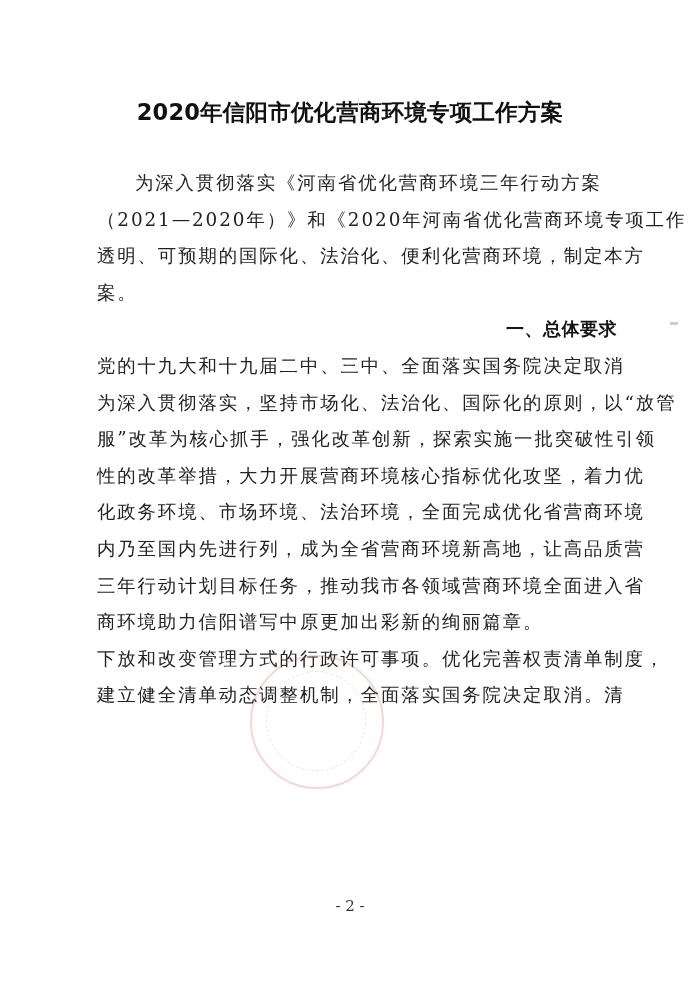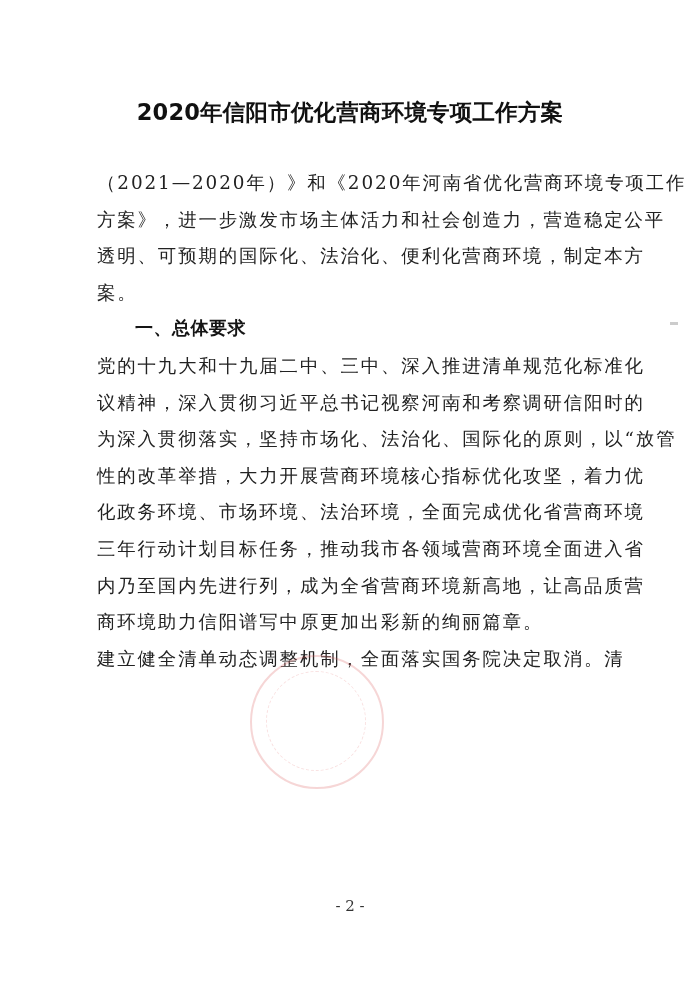--- a/index.html
+++ b/index.html
@@ -13,22 +13,22 @@
       font-family: "DejaVu Sans", "Liberation Sans", sans-serif;
       font-weight: bold; font-size: 22.5px; letter-spacing: 0.2px; color: #111;
     }
     .body-text {
       position: absolute; left: 97px; top: 165px; width: 520px;
       font-size: 18.4px; line-height: 36.6px; letter-spacing: 1.9px; color: #222;
     }
     .line { white-space: nowrap; height: 36.6px; }
     .indent { padding-left: 38px; }
     .heading {
-      font-family: Liberation Mono, monospace; font-weight: bold;
-      font-size: 18px; letter-spacing: 0.5px; padding-left: 38px; color: #151515;
+      font-family: Liberation Serif, serif; font-weight: bold;
+      font-size: 18px; letter-spacing: 0.5px; padding-left: 38px; color: #151515; text-align: right;
     }
     .page-number {
       position: absolute; left: 0; top: 897px; width: 700px; text-align: center;
       font-size: 15px; color: #333;
     }
     .stamp {
       position: absolute; left: 250px; top: 655px; width: 130px; height: 130px;
       border-radius: 50%; border: 2px solid rgba(220,90,90,0.25);
       pointer-events: none;
     }
@@ -38,35 +38,36 @@
     }
     .margin-mark { position: absolute; left: 670px; top: 322px; width: 8px; height: 3px; background: #ccc; }
   </style>
 </head>
 <body>
 
 <div class="page">
   <div class="title">2020年信阳市优化营商环境专项工作方案</div>
 
   <div class="body-text">
+    <div class="line indent">为深入贯彻落实《河南省优化营商环境三年行动方案</div>
     <div class="line">（2021—2020年）》和《2020年河南省优化营商环境专项工作</div>
-    <div class="line">方案》，进一步激发市场主体活力和社会创造力，营造稳定公平</div>
     <div class="line">透明、可预期的国际化、法治化、便利化营商环境，制定本方</div>
     <div class="line">案。</div>
 
     <div class="line heading">一、总体要求</div>
-    <div class="line">党的十九大和十九届二中、三中、深入推进清单规范化标准化</div>
-    <div class="line">议精神，深入贯彻习近平总书记视察河南和考察调研信阳时的</div>
+    <div class="line">党的十九大和十九届二中、三中、全面落实国务院决定取消</div>
     <div class="line">为深入贯彻落实，坚持市场化、法治化、国际化的原则，以“放管</div>
+    <div class="line">服”改革为核心抓手，强化改革创新，探索实施一批突破性引领</div>
     <div class="line">性的改革举措，大力开展营商环境核心指标优化攻坚，着力优</div>
     <div class="line">化政务环境、市场环境、法治环境，全面完成优化省营商环境</div>
+    <div class="line">内乃至国内先进行列，成为全省营商环境新高地，让高品质营</div>
     <div class="line">三年行动计划目标任务，推动我市各领域营商环境全面进入省</div>
-    <div class="line">内乃至国内先进行列，成为全省营商环境新高地，让高品质营</div>
     <div class="line">商环境助力信阳谱写中原更加出彩新的绚丽篇章。</div>
 
+    <div class="line">下放和改变管理方式的行政许可事项。优化完善权责清单制度，</div>
     <div class="line">建立健全清单动态调整机制，全面落实国务院决定取消。清</div>
   </div>
 
   <div class="stamp">
     <div class="stamp-inner"></div>
   </div>
 
   <div class="margin-mark"></div>
 
   <div class="page-number">- 2 -</div>

